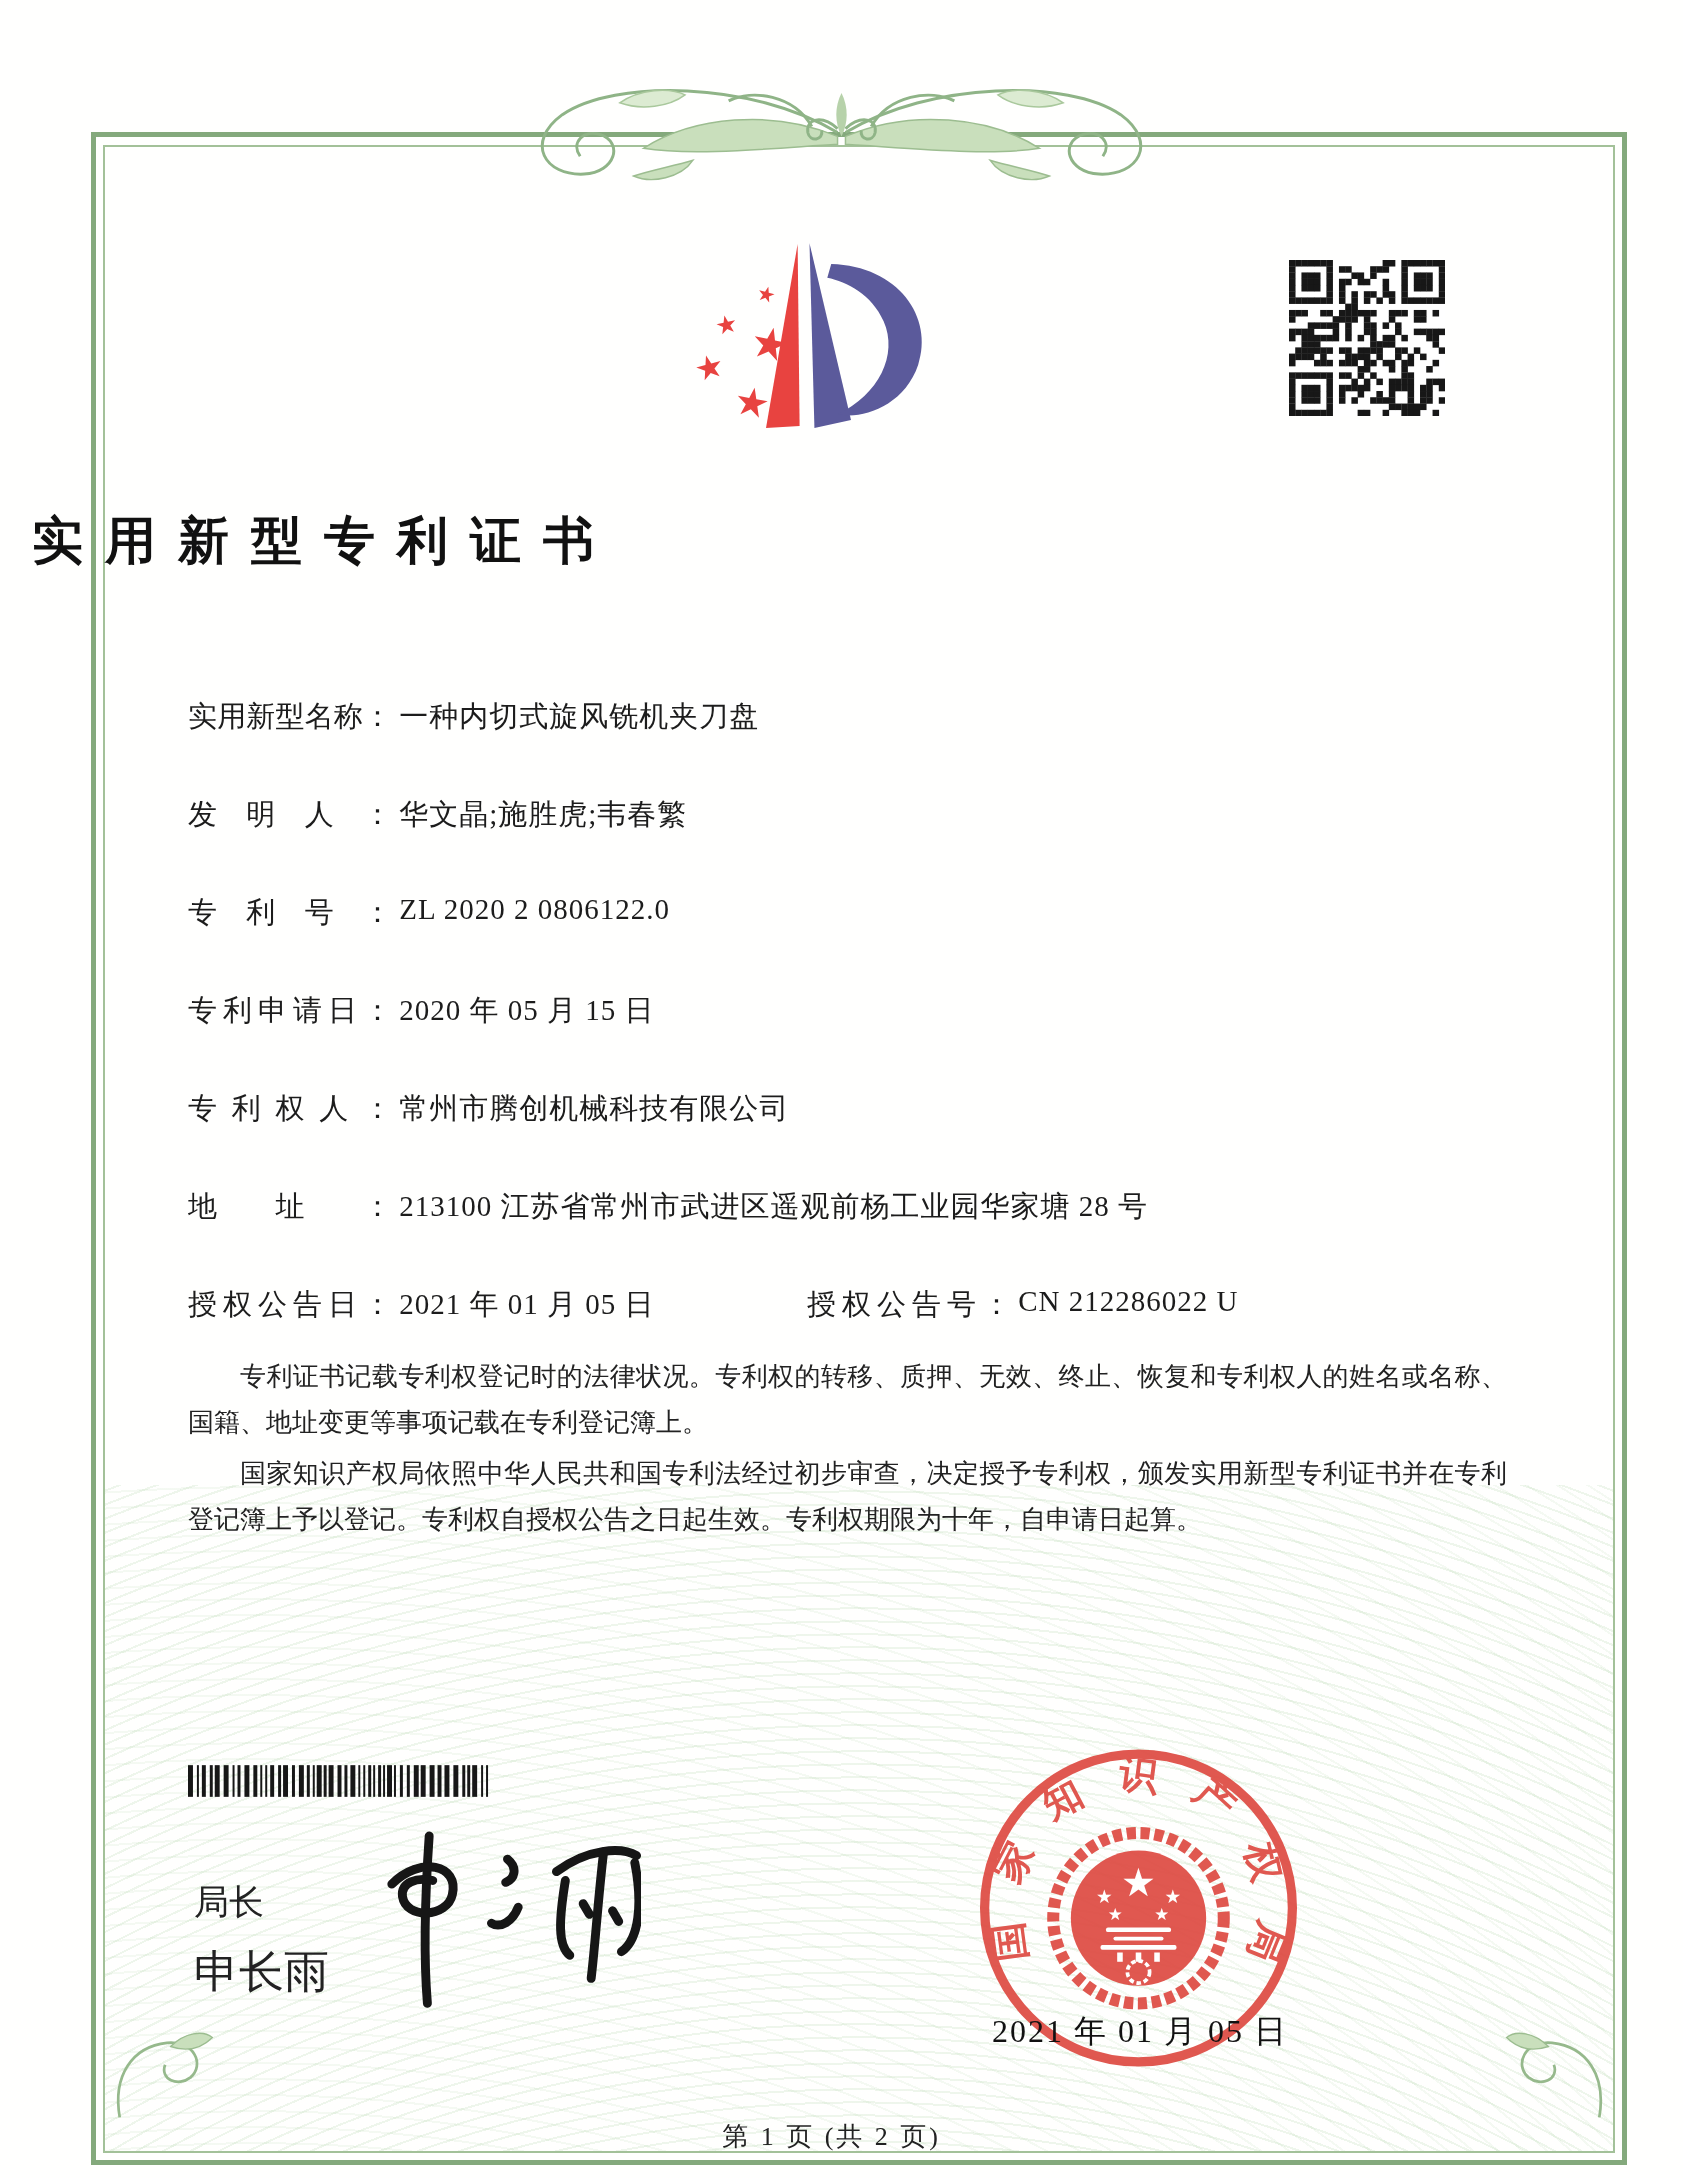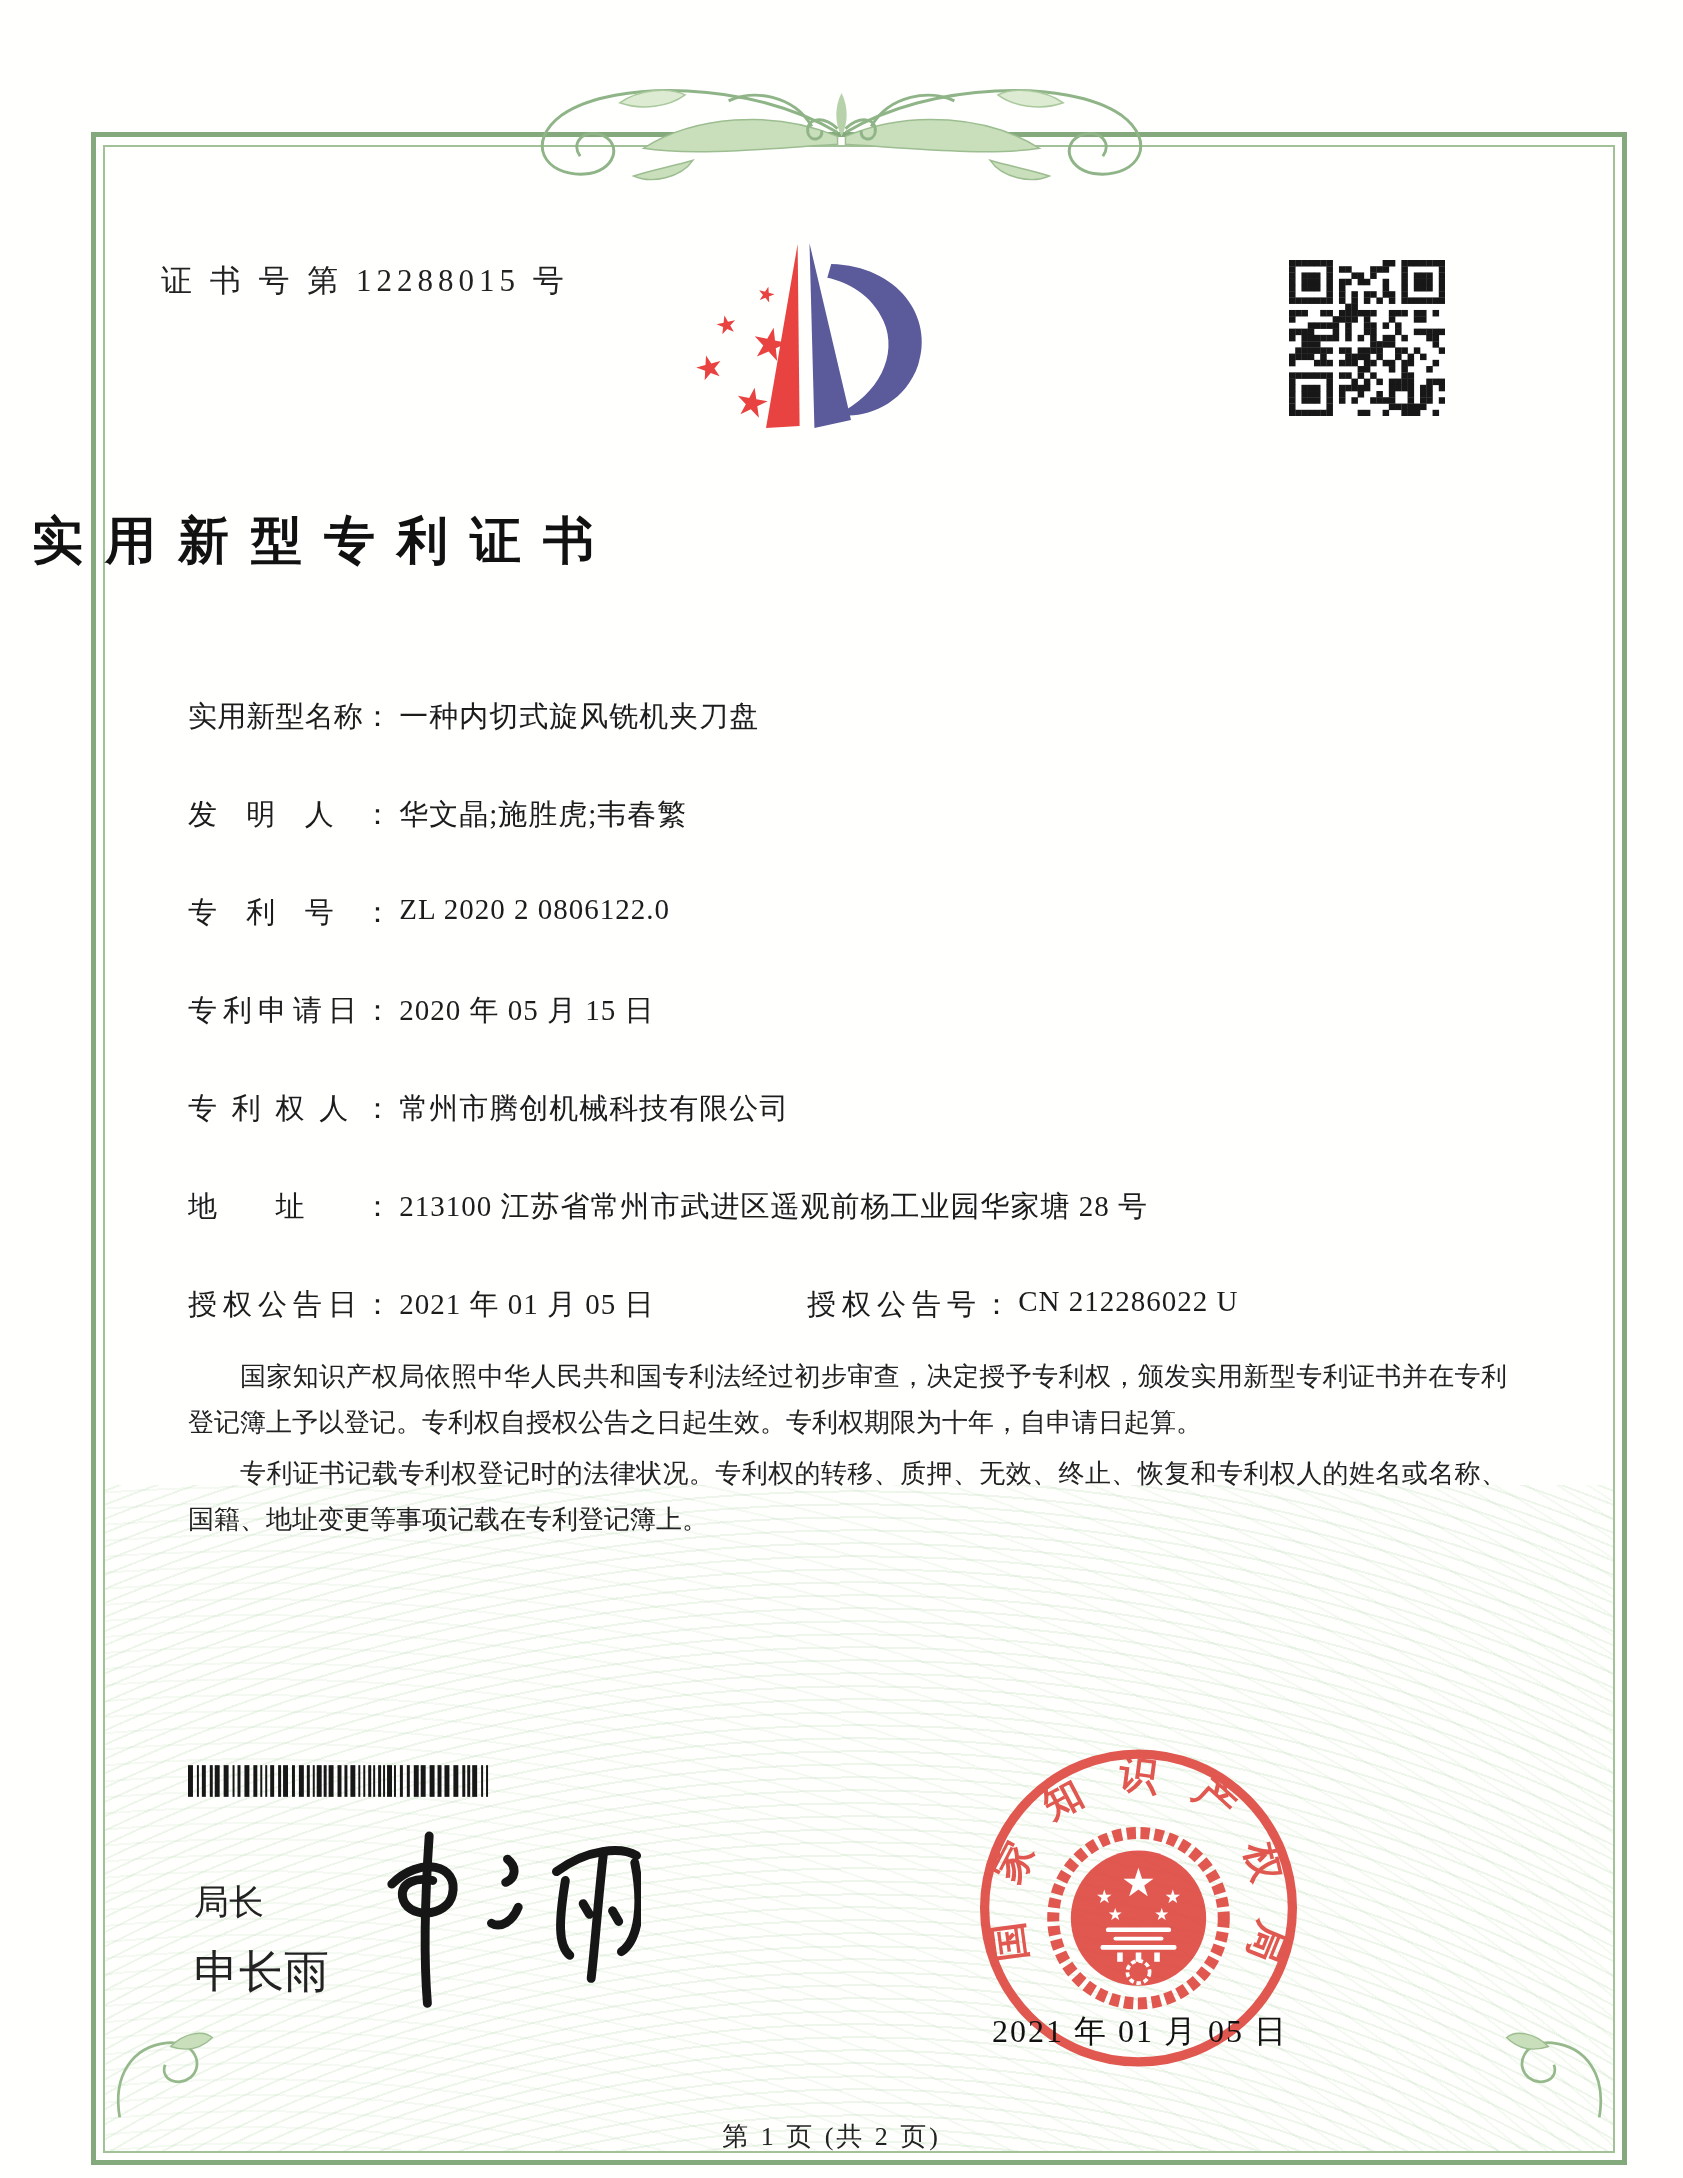--- a/index.html
+++ b/index.html
@@ -66,21 +66,20 @@
 
   <svg class="corner-bl" width="109" height="109" viewBox="0 0 120 120">
     <path d="M14,116 C6,70 28,38 66,34 C96,31 108,58 92,72 C78,83 58,74 64,58" fill="none" stroke="#96b98c" stroke-width="3"></path>
     <path d="M70,38 C86,22 106,20 116,28 C104,40 88,44 70,38 Z" fill="#c9dfbc" stroke="#9cbd90" stroke-width="1.5"></path>
   </svg>
   <svg class="corner-br" width="109" height="109" viewBox="0 0 120 120">
     <path d="M14,116 C6,70 28,38 66,34 C96,31 108,58 92,72 C78,83 58,74 64,58" fill="none" stroke="#96b98c" stroke-width="3"></path>
     <path d="M70,38 C86,22 106,20 116,28 C104,40 88,44 70,38 Z" fill="#c9dfbc" stroke="#9cbd90" stroke-width="1.5"></path>
   </svg>
 
-  <div class="certno">证 书 号 第 12288015 号</div>
 
   <svg class="logo" width="252" height="200" viewBox="0 0 255 202">
     <g fill="#e84340" font-family="DejaVu Sans, sans-serif" text-anchor="middle">
       <text x="84" y="64" font-size="21" transform="rotate(15 84 58)">★</text>
       <text x="44" y="96" font-size="25" transform="rotate(-12 44 88)">★</text>
       <text x="88" y="122" font-size="44" transform="rotate(12 88 108)">★</text>
       <text x="27" y="142" font-size="33" transform="rotate(-15 27 132)">★</text>
       <text x="70" y="180" font-size="40" transform="rotate(10 70 166)">★</text>
     </g>
     <polygon points="116,6 84,192 118,190" fill="#e84340"></polygon>
@@ -433,22 +432,22 @@
       <span class="flabel">授权公告日：</span>
       <span class="fvalue">2021 年 01 月 05 日</span>
       <span class="pair2">
         <span class="flabel">授权公告号：</span>
         <span class="fvalue">CN 212286022 U</span>
       </span>
     </div>
   </div>
 
   <div class="body-text">
+    <p>专利证书记载专利权登记时的法律状况。专利权的转移、质押、无效、终止、恢复和专利权人的姓名或名称、国籍、地址变更等事项记载在专利登记簿上。</p>
     <p>国家知识产权局依照中华人民共和国专利法经过初步审查，决定授予专利权，颁发实用新型专利证书并在专利登记簿上予以登记。专利权自授权公告之日起生效。专利权期限为十年，自申请日起算。</p>
-    <p>专利证书记载专利权登记时的法律状况。专利权的转移、质押、无效、终止、恢复和专利权人的姓名或名称、国籍、地址变更等事项记载在专利登记簿上。</p>
   </div>
 
   <svg class="barcode" width="304" height="32" viewBox="0 0 307 32">
     <g id="bcg" fill="#171717">
         <rect x="0" y="0" width="5" height="32"></rect>
         <rect x="9" y="0" width="2" height="32"></rect>
         <rect x="14" y="0" width="4" height="32"></rect>
         <rect x="22" y="0" width="3" height="32"></rect>
         <rect x="27" y="0" width="5" height="32"></rect>
         <rect x="36" y="0" width="5" height="32"></rect>

